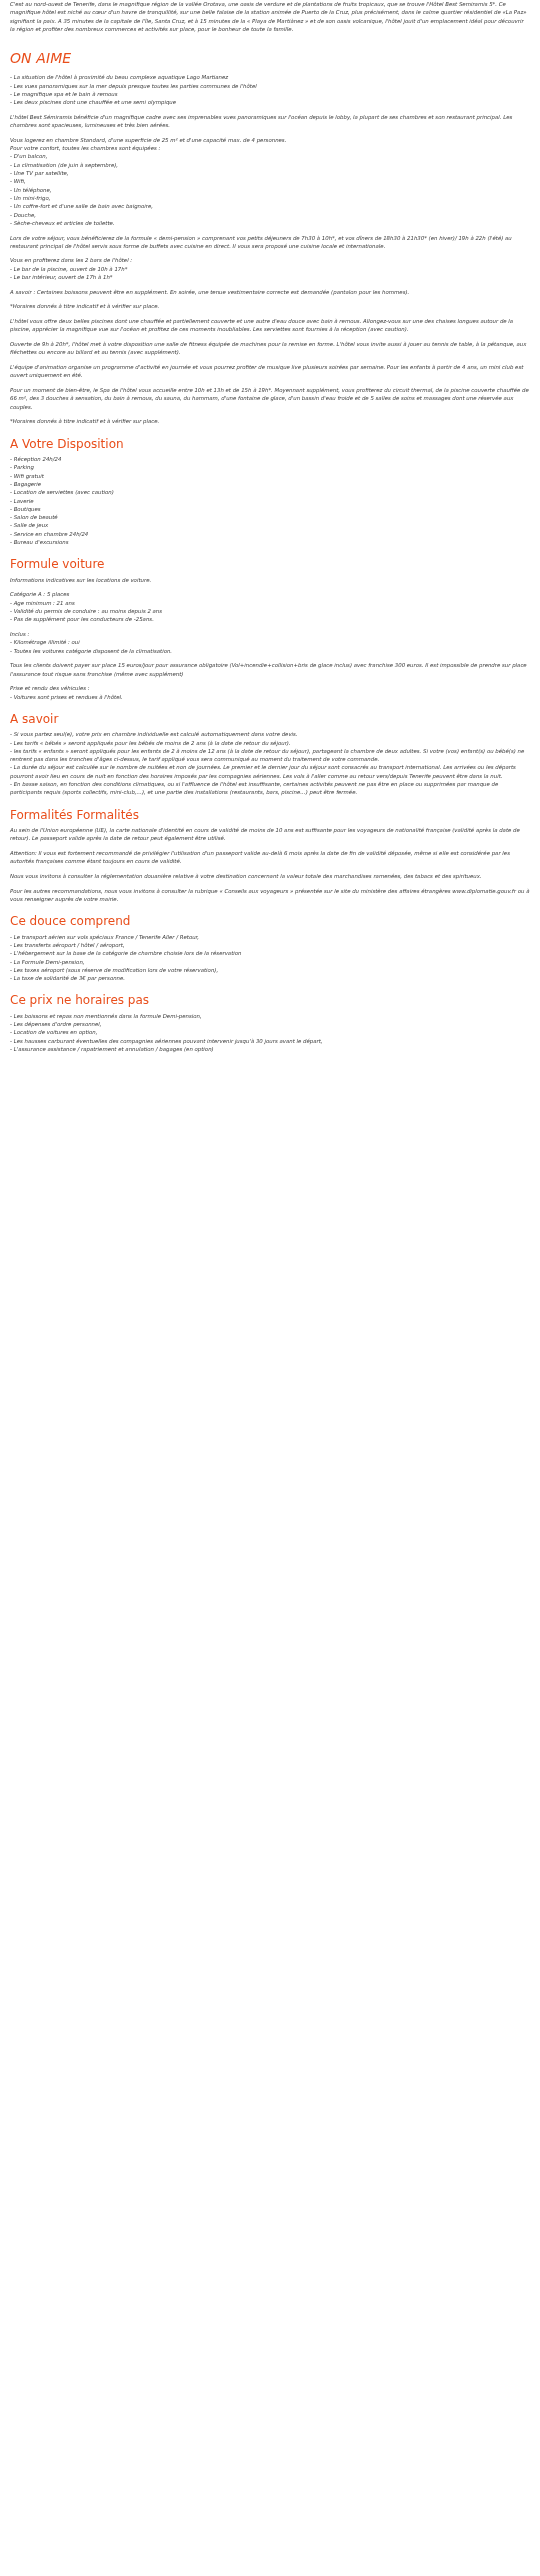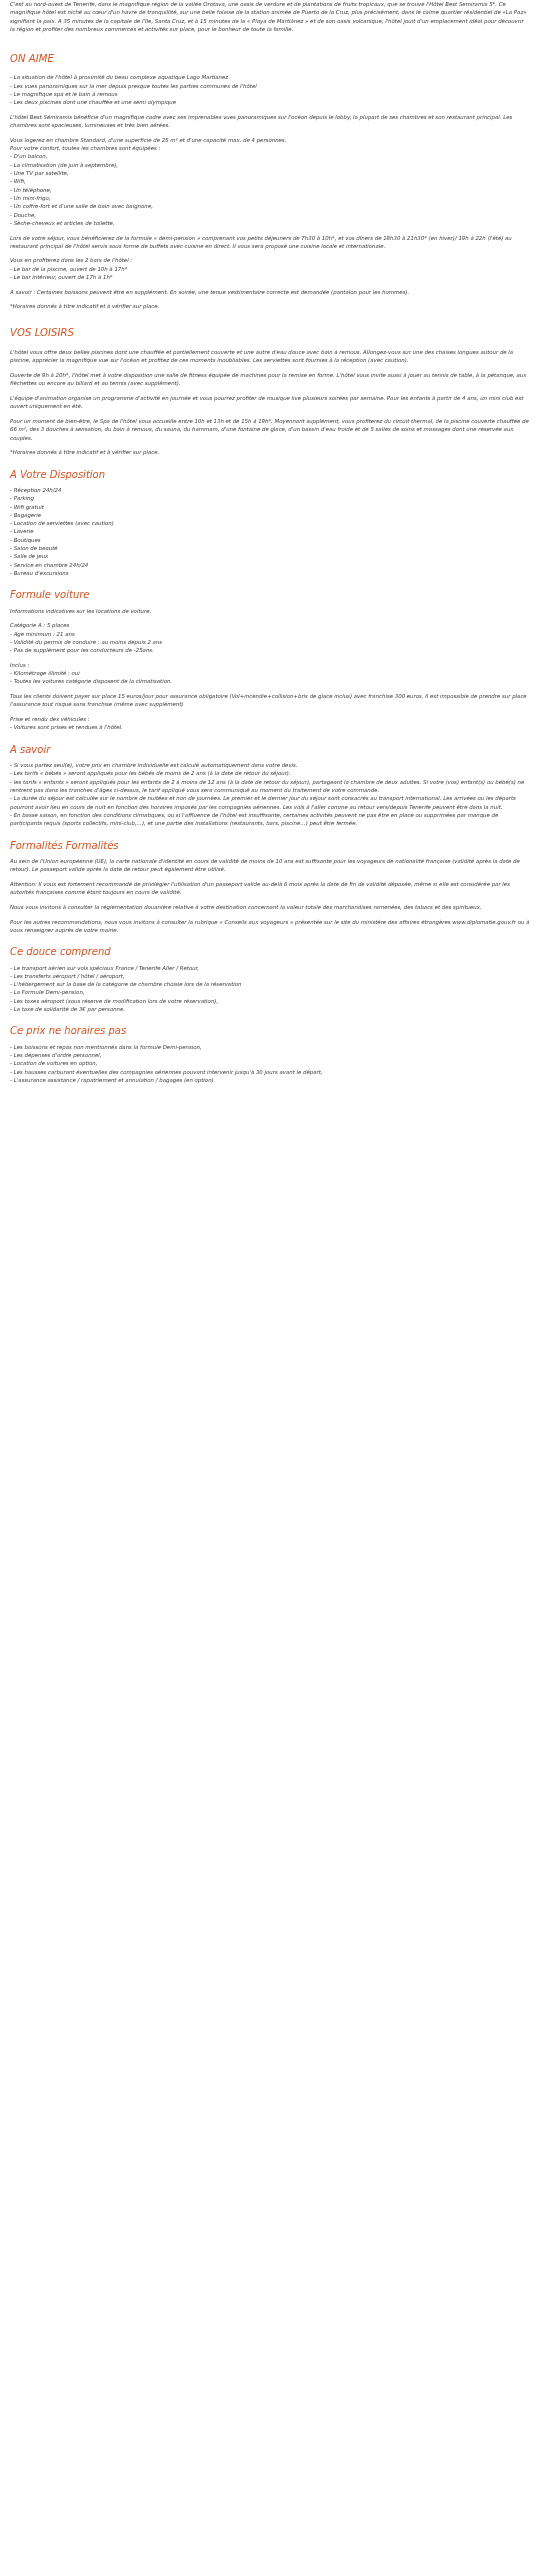--- a/index.html
+++ b/index.html
@@ -25,33 +25,32 @@
     color: #3a3a3a;
   }
   .intro {
     font-size: 5.4px;
     line-height: 8.3px;
     font-style: italic;
     color: #3a3a3a;
     margin: 0 0 18.5px 0;
   }
   h2.section {
-    font-size: 10px;
+    font-size: 14px;
     line-height: 13px;
     font-weight: normal;
     font-style: italic;
     color: #e94e1b;
     margin: 15.7px 0 8.6px 0;
     letter-spacing: 0.1px;
   }
   h3.sub {
-    font-size: 10px;
+    font-size: 12px;
     line-height: 10px;
     font-weight: normal;
-    font-style: italic;
     color: #e94e1b;
     margin: 13px 0 6.4px 0;
   }
   ul.list {
     list-style: none;
     margin: 0 0 6.4px 0;
     padding: 0;
   }
   ul.list li {
     font-size: 5.4px;
@@ -96,21 +95,20 @@
 
   <p>Lors de votre séjour, vous bénéficierez de la formule « demi-pension » comprenant vos petits déjeuners de 7h30 à 10h*, et vos dîners de 18h30 à 21h30* (en hiver)/ 19h à 22h (l'été) au restaurant principal de l'hôtel servis sous forme de buffets avec cuisine en direct. Il vous sera proposé une cuisine locale et internationale.</p>
   <p style="margin-bottom:0;">Vous en profiterez dans les 2 bars de l'hôtel :</p>
   <ul class="list">
     <li>- Le bar de la piscine, ouvert de 10h à 17h*</li>
     <li>- Le bar intérieur, ouvert de 17h à 1h*</li>
   </ul>
   <p>A savoir : Certaines boissons peuvent être en supplément. En soirée, une tenue vestimentaire correcte est demandée (pantalon pour les hommes).</p>
   <p>*Horaires donnés à titre indicatif et à vérifier sur place.</p>
 
-  <h2 class="section">VOS LOISIRS</h2>
   <p>L'hôtel vous offre deux belles piscines dont une chauffée et partiellement couverte et une autre d'eau douce avec bain à remous. Allongez-vous sur une des chaises longues autour de la piscine, apprécier la magnifique vue sur l'océan et profitez de ces moments inoubliables. Les serviettes sont fournies à la réception (avec caution).</p>
   <p>Ouverte de 9h à 20h*, l'hôtel met à votre disposition une salle de fitness équipée de machines pour la remise en forme. L'hôtel vous invite aussi à jouer au tennis de table, à la pétanque, aux fléchettes ou encore au billard et au tennis (avec supplément).</p>
   <p>L'équipe d'animation organise un programme d'activité en journée et vous pourrez profiter de musique live plusieurs soirées par semaine. Pour les enfants à partir de 4 ans, un mini club est ouvert uniquement en été.</p>
   <p>Pour un moment de bien-être, le Spa de l'hôtel vous accueille entre 10h et 13h et de 15h à 19h*. Moyennant supplément, vous profiterez du circuit thermal, de la piscine couverte chauffée de 66 m², des 3 douches à sensation, du bain à remous, du sauna, du hammam, d'une fontaine de glace, d'un bassin d'eau froide et de 5 salles de soins et massages dont une réservée aux couples.</p>
   <p>*Horaires donnés à titre indicatif et à vérifier sur place.</p>
 
   <h3 class="sub">A Votre Disposition</h3>
   <ul class="list">
     <li>- Réception 24h/24</li>
     <li>- Parking</li>

